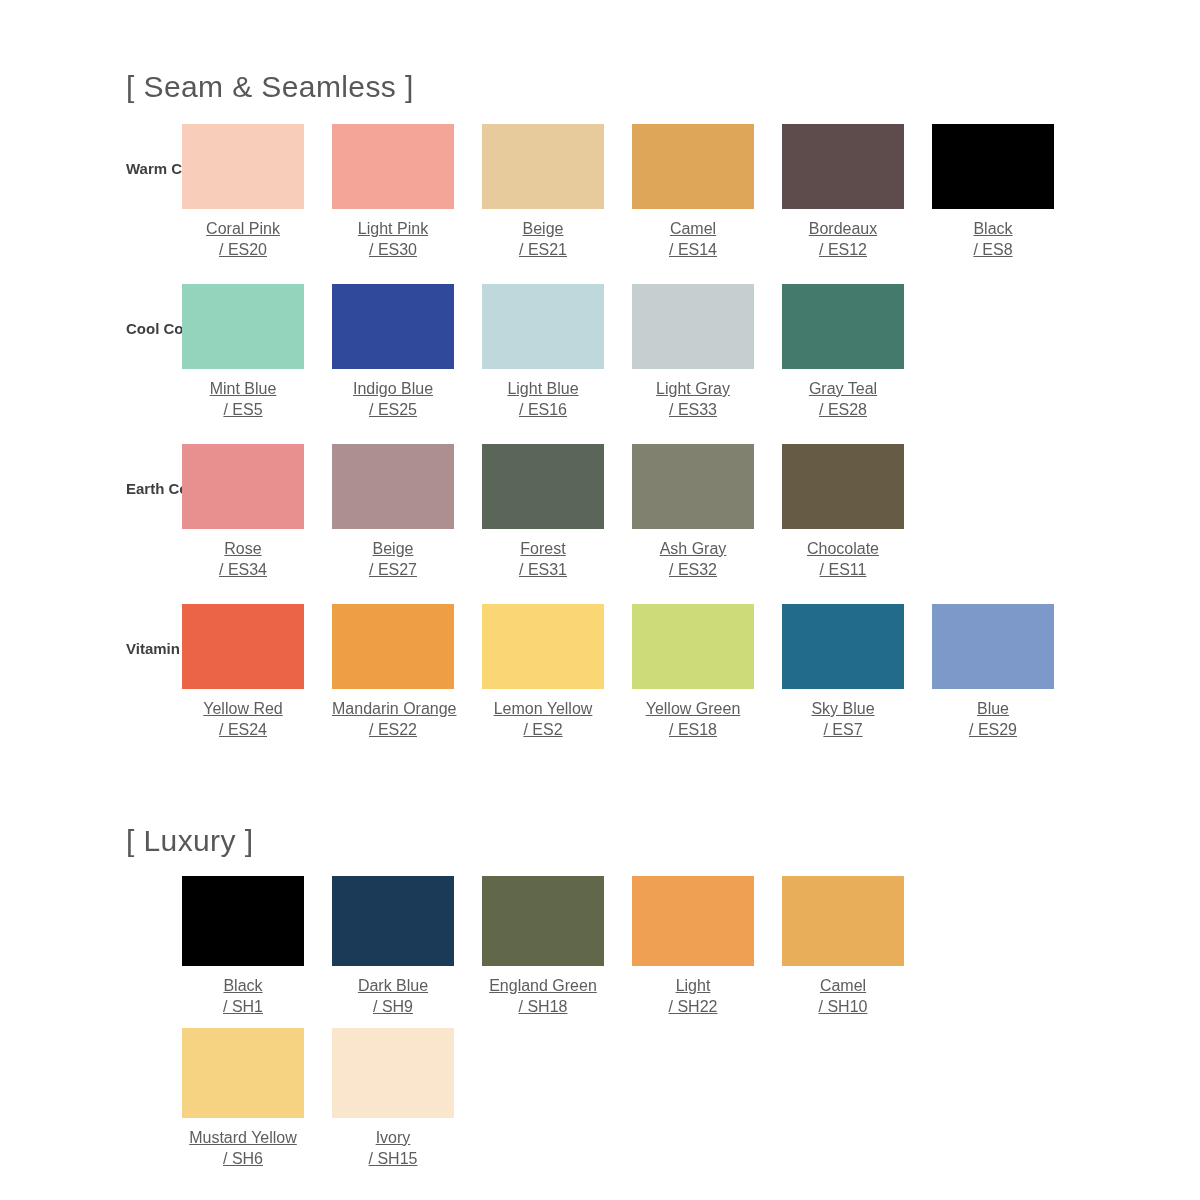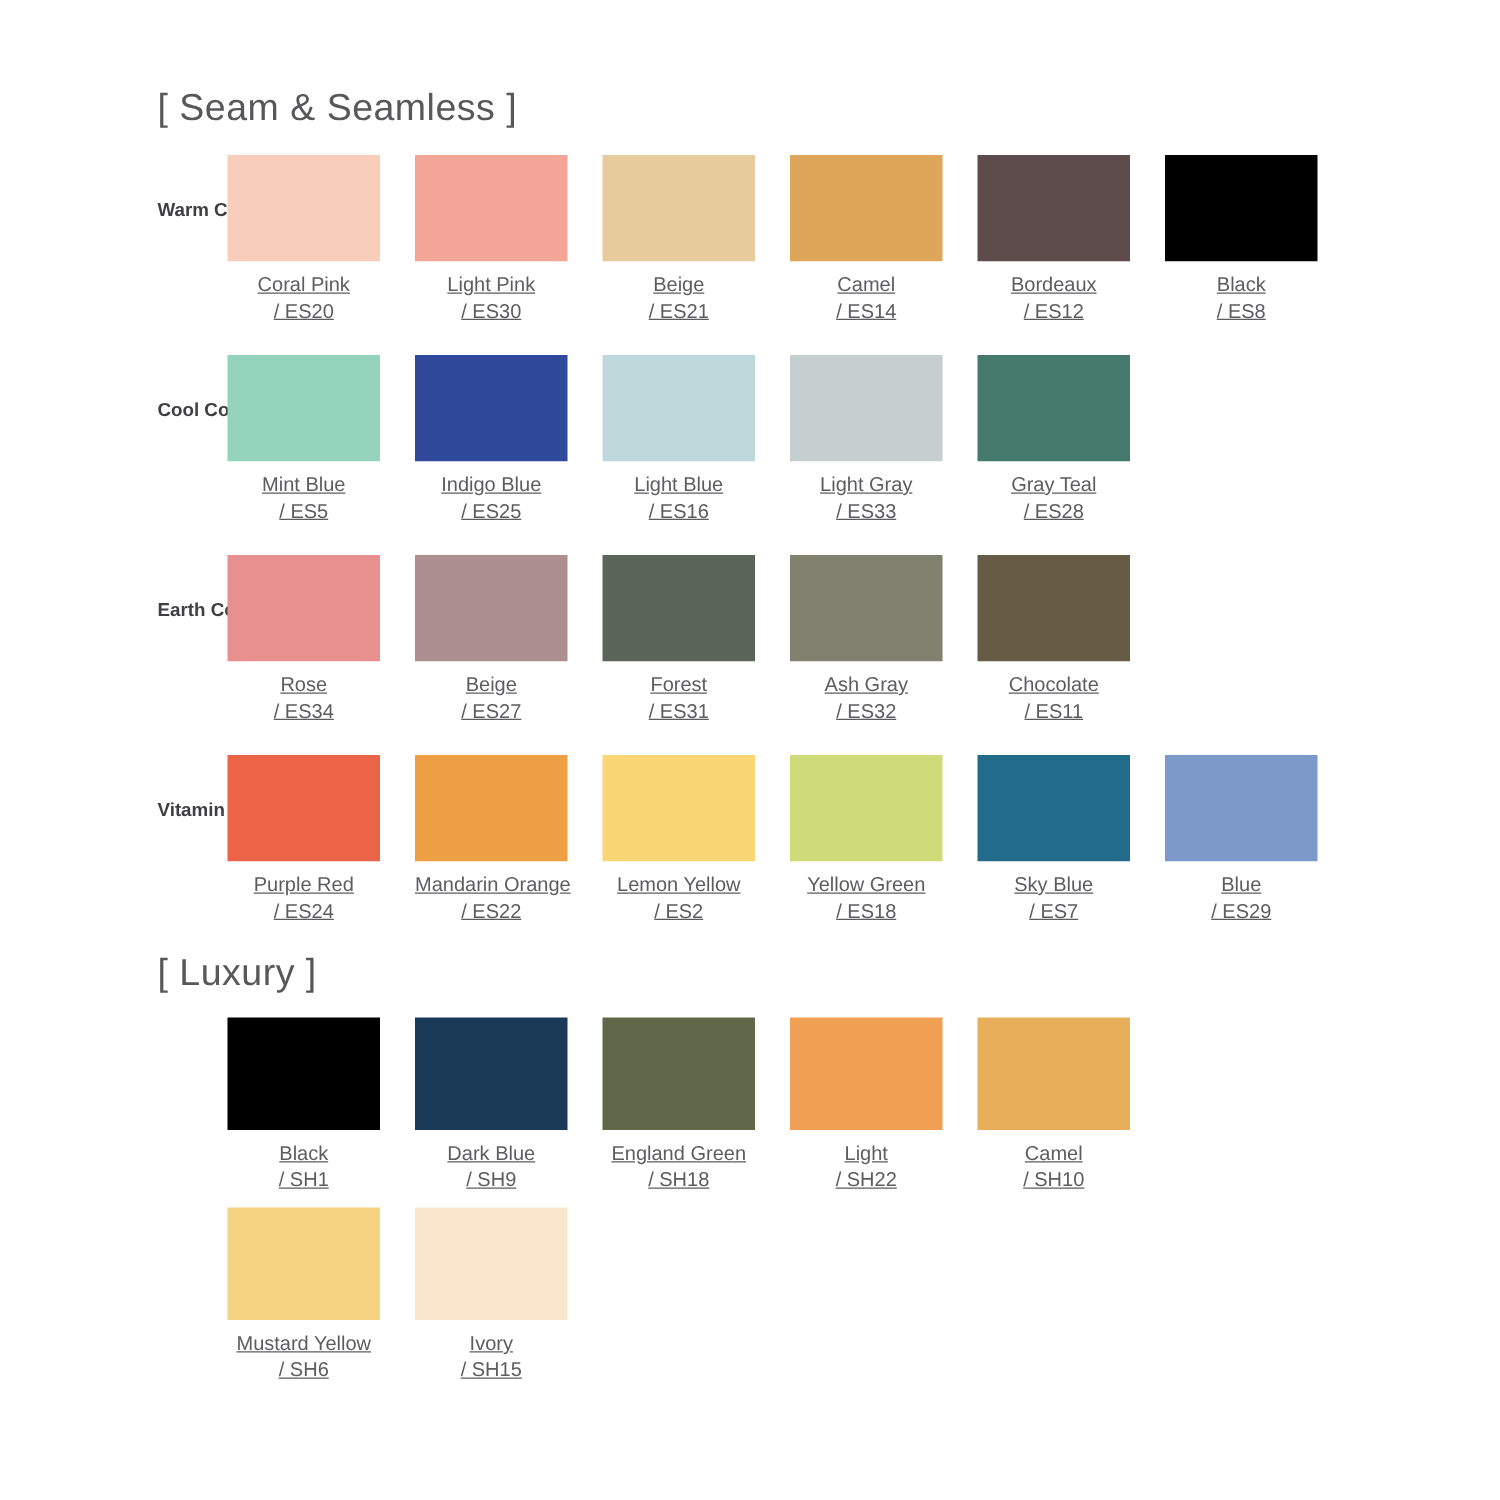--- a/index.html
+++ b/index.html
@@ -252,21 +252,21 @@
                 </div>
               </div>
             </div>
           </div>
           <div class="row">
             <div class="row-label">Vitamin Color</div>
             <div class="cells">
               <div class="cell">
                 <div class="swatch" style="background: rgb(236, 100, 72);"></div>
                 <div class="cell-caption">
-                  <span class="cell-name">Purple Red</span>
+                  <span class="cell-name">Yellow Red</span>
                   <span class="cell-code">/ ES24</span>
                 </div>
               </div>
               <div class="cell">
                 <div class="swatch" style="background: rgb(238, 158, 67);"></div>
                 <div class="cell-caption">
                   <span class="cell-name">Mandarin Orange</span>
                   <span class="cell-code">/ ES22</span>
                 </div>
               </div>
@@ -295,21 +295,21 @@
                 <div class="swatch" style="background: rgb(124, 153, 201);"></div>
                 <div class="cell-caption">
                   <span class="cell-name">Blue</span>
                   <span class="cell-code">/ ES29</span>
                 </div>
               </div>
             </div>
           </div>
         </div>
       </div>
-      <div class="section" style="">
+      <div class="section" style="margin-top: 62px;">
         <h2 class="section-title">[ Luxury ]</h2>
         <div class="rows" style="margin-top: 20px;">
           <div class="row luxury-row">
             <div class="row-label empty"></div>
             <div class="cells">
               <div class="cell">
                 <div class="swatch tall" style="background: rgb(0, 0, 0);"></div>
                 <div class="cell-caption">
                   <span class="cell-name">Black</span>
                   <span class="cell-code">/ SH1</span>

